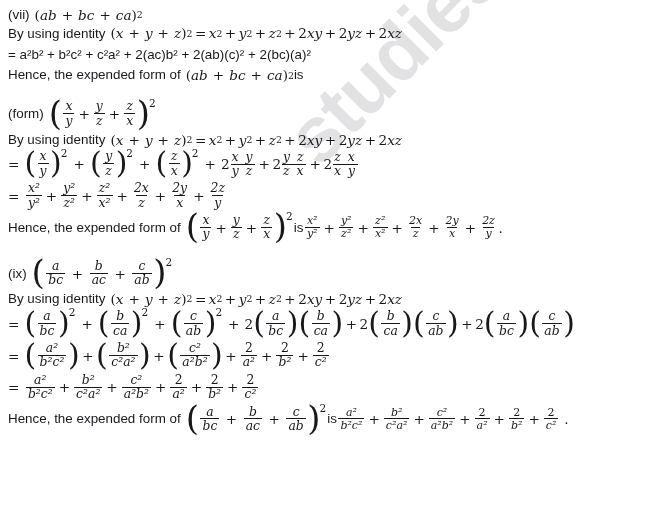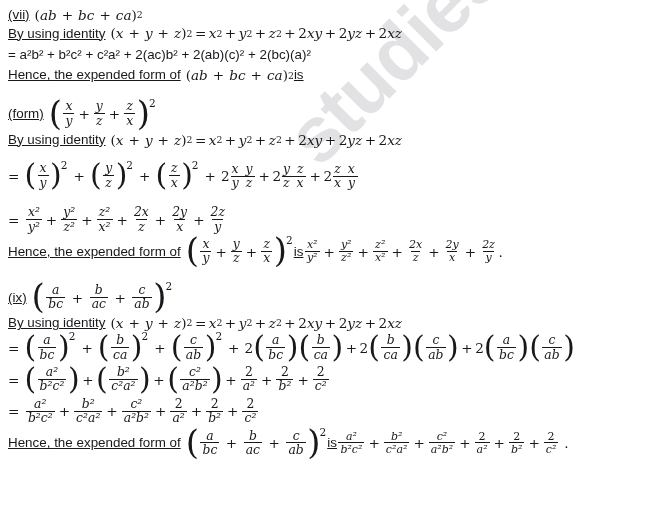--- a/index.html
+++ b/index.html
@@ -45,21 +45,21 @@
     align-items:center;
   }
   .line.tall{margin-bottom:5px;}
   .line.plain{display:block;line-height:20px;margin-bottom:3.5px;}
 
   
   .mi{font-family:"DejaVu Serif", serif;font-style:italic;font-size:13.6px;}
   .mn{font-family:"DejaVu Serif", serif;font-style:normal;font-size:13.6px;}
   .op{font-family:"DejaVu Serif", serif;font-style:normal;font-size:13.6px;padding:0 2.5px;}
   .opw{font-family:"DejaVu Serif", serif;font-style:normal;font-size:13.6px;padding:0 5px;}
-  .sans{font-family:"Liberation Sans", sans-serif;font-size:13.4px;text-decoration:underline;}
+  .sans{font-family:"Liberation Sans", sans-serif;font-size:13.4px;}
   sup.ex{font-family:"DejaVu Serif", serif;font-style:normal;font-size:9.3px;vertical-align:super;line-height:0;}
   .sanssup{font-size:9.3px;vertical-align:super;line-height:0;font-family:"Liberation Sans", sans-serif;}
 
   
   .frac{
     display:inline-flex;
     flex-direction:column;
     align-items:center;
     vertical-align:middle;
     margin:0 1.5px;
@@ -100,21 +100,21 @@
     font-family:"DejaVu Serif", serif;
     font-size:10.5px;
     position:relative;
     top:-11px;
     left:-1px;
   }
 
   
   .fracpair{
     display:inline-flex;flex-direction:column;align-items:center;
-    margin:12px 1px;line-height:1;vertical-align:middle;text-align:center;
+    margin:0 1px;line-height:1;vertical-align:middle;text-align:center;
   }
   .fracpair .num{font-family:"DejaVu Serif", serif;font-style:italic;font-size:12.4px;padding:0 1px 0.5px 1px;letter-spacing:1.5px;}
   .fracpair .den{font-family:"DejaVu Serif", serif;font-style:italic;font-size:12.4px;border-top:1.1px solid #17181c;padding:0.5px 1px 0 1px;letter-spacing:1.5px;}
 
   .hencewrap{display:flex;align-items:center;flex-wrap:nowrap;}
 </style>
 </head>
 <body>
 
 <div id="page">

